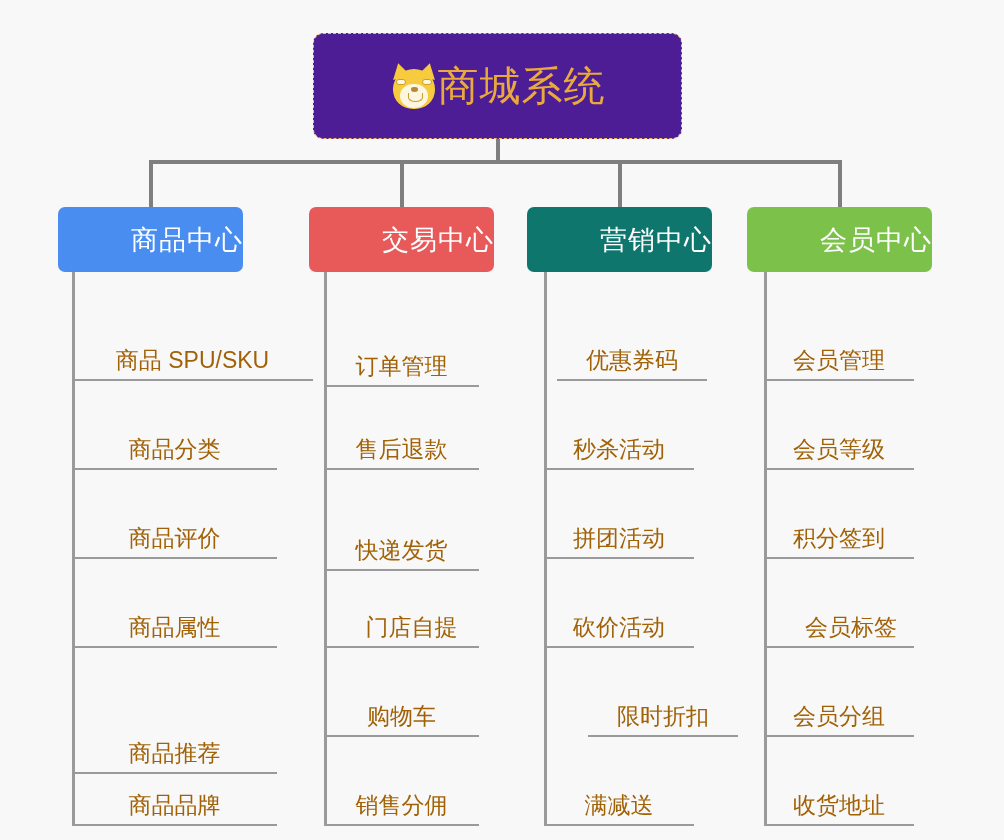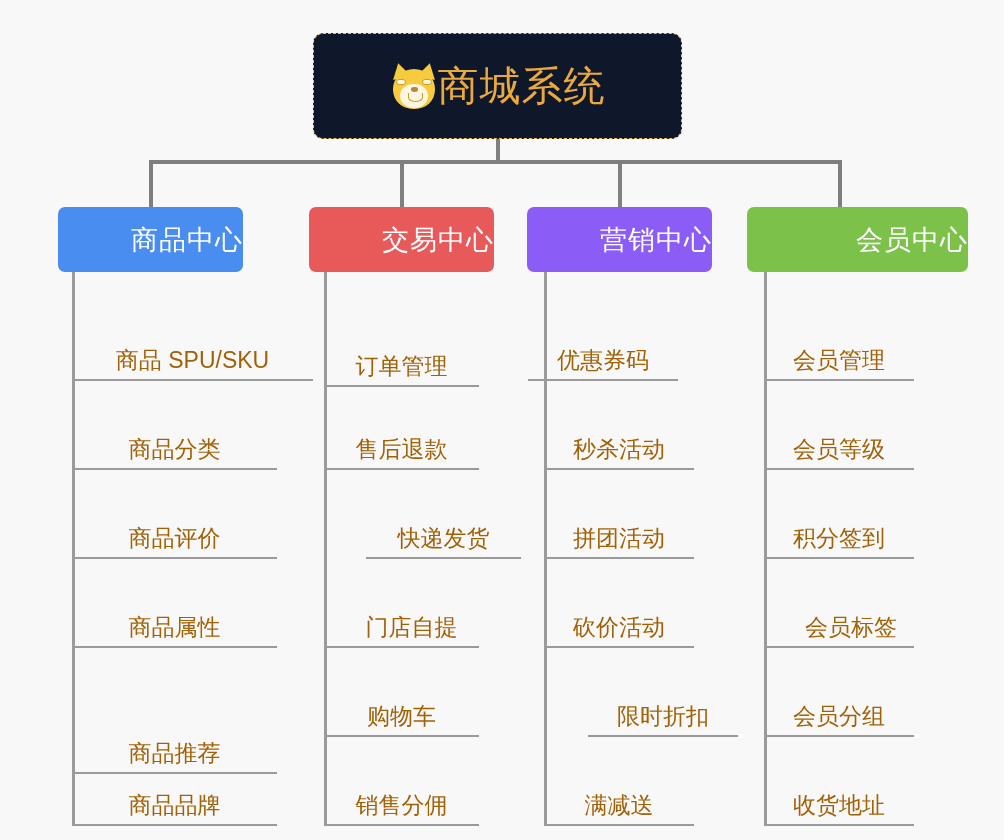--- a/index.html
+++ b/index.html
@@ -23,21 +23,21 @@
   }
 
   
   .root-node {
     position: absolute;
     left: 313px;
     top: 33px;
     width: 369px;
     height: 106px;
     box-sizing: border-box;
-    background: #0f172a;
+    background: #4c1d95;
     border: 1px dashed #efc066;
     border-radius: 10px;
     display: flex;
     align-items: center;
     justify-content: center;
     box-shadow: 0 1px 2px rgba(0,0,0,0.02);
   }
   .root-title {
     font-size: 41px;
     color: #eaa93c;
@@ -199,57 +199,57 @@
       <div class="cat-box" style="left: 309px; width: 185px; background: rgb(232, 90, 90);">
         <span>交易中心</span>
       </div>
       <div class="trunk" style="left: 324px; top: 272px; height: 554px;"></div>
       <div class="leaf" style="left: 324px; top: 298px; width: 155px;">
         <span class="leaf-label">订单管理</span>
       </div>
       <div class="leaf" style="left: 324px; top: 381px; width: 155px;">
         <span class="leaf-label">售后退款</span>
       </div>
-      <div class="leaf" style="left: 324px; top: 470px; width: 155px; margin-left: 42px;">
+      <div class="leaf" style="left: 324px; top: 482px; width: 155px;">
         <span class="leaf-label">快递发货</span>
       </div>
       <div class="leaf" style="left: 324px; top: 559px; width: 155px; padding-left: 20px;">
         <span class="leaf-label">门店自提</span>
       </div>
       <div class="leaf" style="left: 324px; top: 648px; width: 155px;">
         <span class="leaf-label">购物车</span>
       </div>
       <div class="leaf" style="left: 324px; top: 737px; width: 155px;">
         <span class="leaf-label">销售分佣</span>
       </div>
       <div class="line v-drop" style="left: 617.5px;"></div>
-      <div class="cat-box" style="left: 527px; width: 185px; background: #8b5cf6;">
+      <div class="cat-box" style="left: 527px; width: 185px; background: #0f766e;">
         <span>营销中心</span>
       </div>
       <div class="trunk" style="left: 544px; top: 272px; height: 554px;"></div>
-      <div class="leaf" style="left: 528px; top: 292px; width: 150px; text-align: center;">
+      <div class="leaf" style="left: 557px; top: 292px; width: 150px; text-align: center;">
         <span class="leaf-label">优惠券码</span>
       </div>
       <div class="leaf" style="left: 544px; top: 381px; width: 150px;">
         <span class="leaf-label">秒杀活动</span>
       </div>
       <div class="leaf" style="left: 544px; top: 470px; width: 150px;">
         <span class="leaf-label">拼团活动</span>
       </div>
       <div class="leaf" style="left: 544px; top: 559px; width: 150px;">
         <span class="leaf-label">砍价活动</span>
       </div>
       <div class="leaf" style="left: 544px; top: 648px; width: 150px; margin-left: 44px;">
         <span class="leaf-label">限时折扣</span>
       </div>
       <div class="leaf" style="left: 544px; top: 737px; width: 150px;">
         <span class="leaf-label">满减送</span>
       </div>
       <div class="line v-drop" style="left: 837.5px;"></div>
-      <div class="cat-box" style="left: 747px; width: 221px; background: rgb(124, 194, 74);">
+      <div class="cat-box" style="left: 747px; width: 185px; background: rgb(124, 194, 74);">
         <span>会员中心</span>
       </div>
       <div class="trunk" style="left: 764px; top: 272px; height: 554px;"></div>
       <div class="leaf" style="left: 764px; top: 292px; width: 150px;">
         <span class="leaf-label">会员管理</span>
       </div>
       <div class="leaf" style="left: 764px; top: 381px; width: 150px;">
         <span class="leaf-label">会员等级</span>
       </div>
       <div class="leaf" style="left: 764px; top: 470px; width: 150px;">

